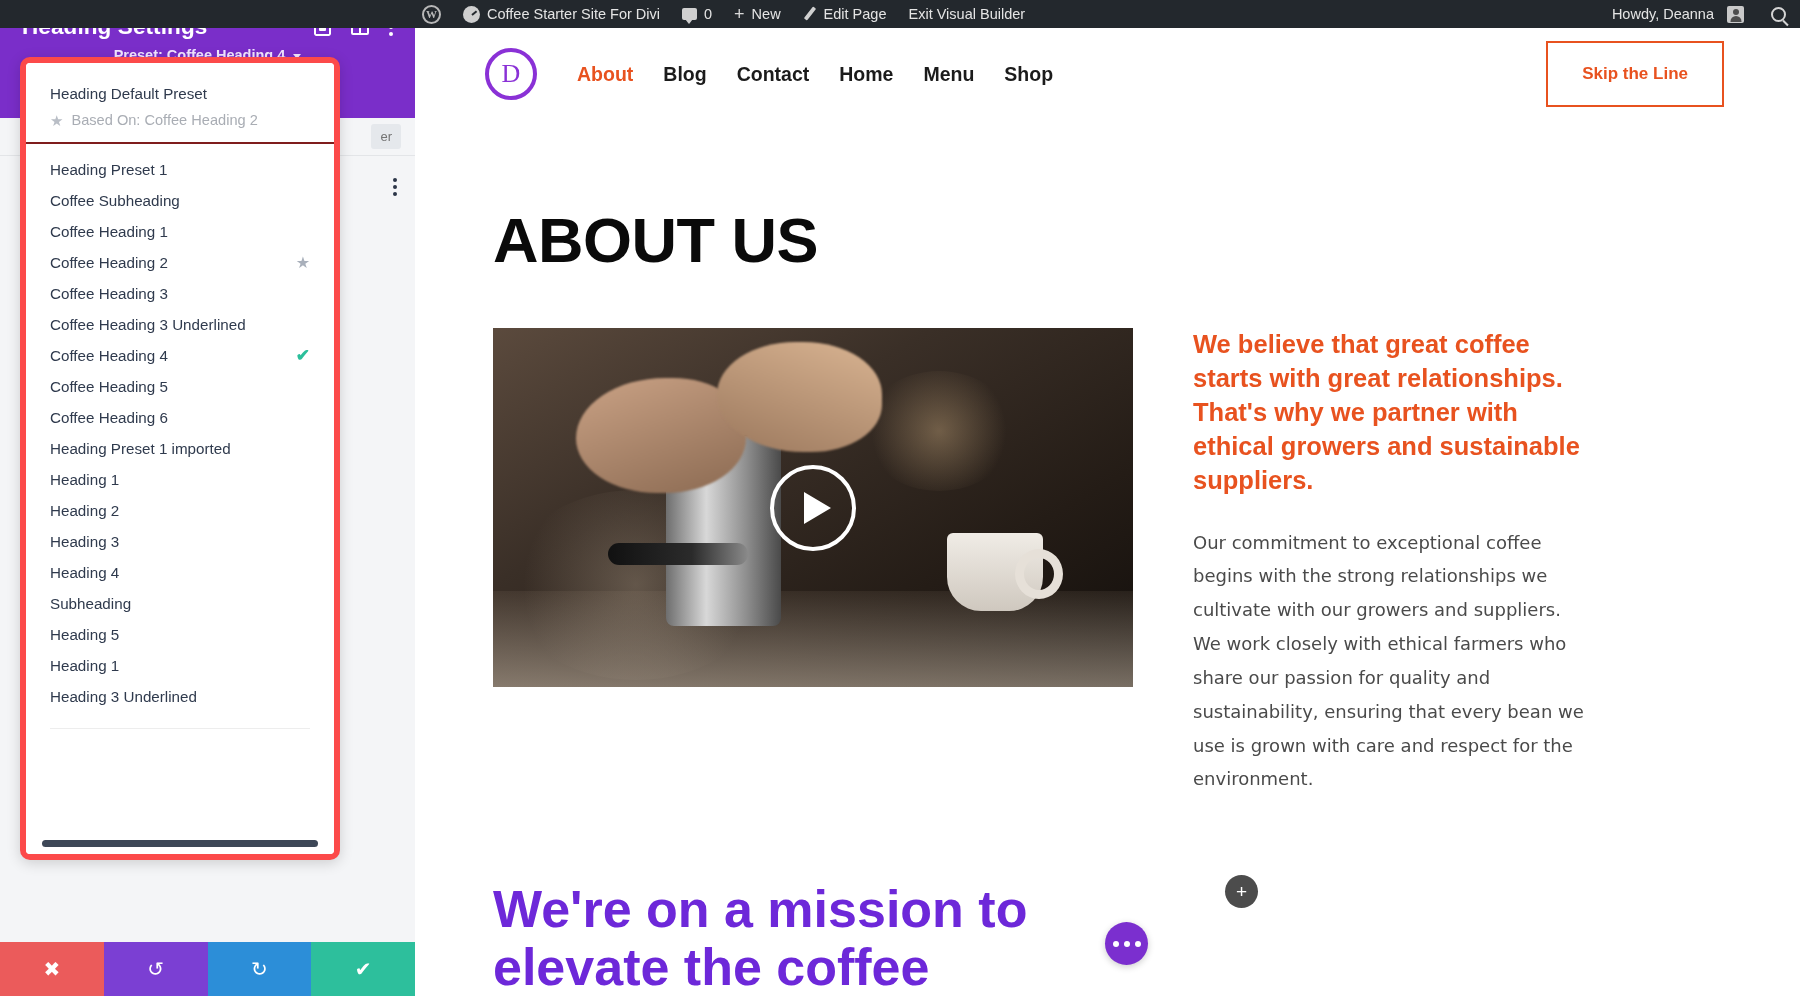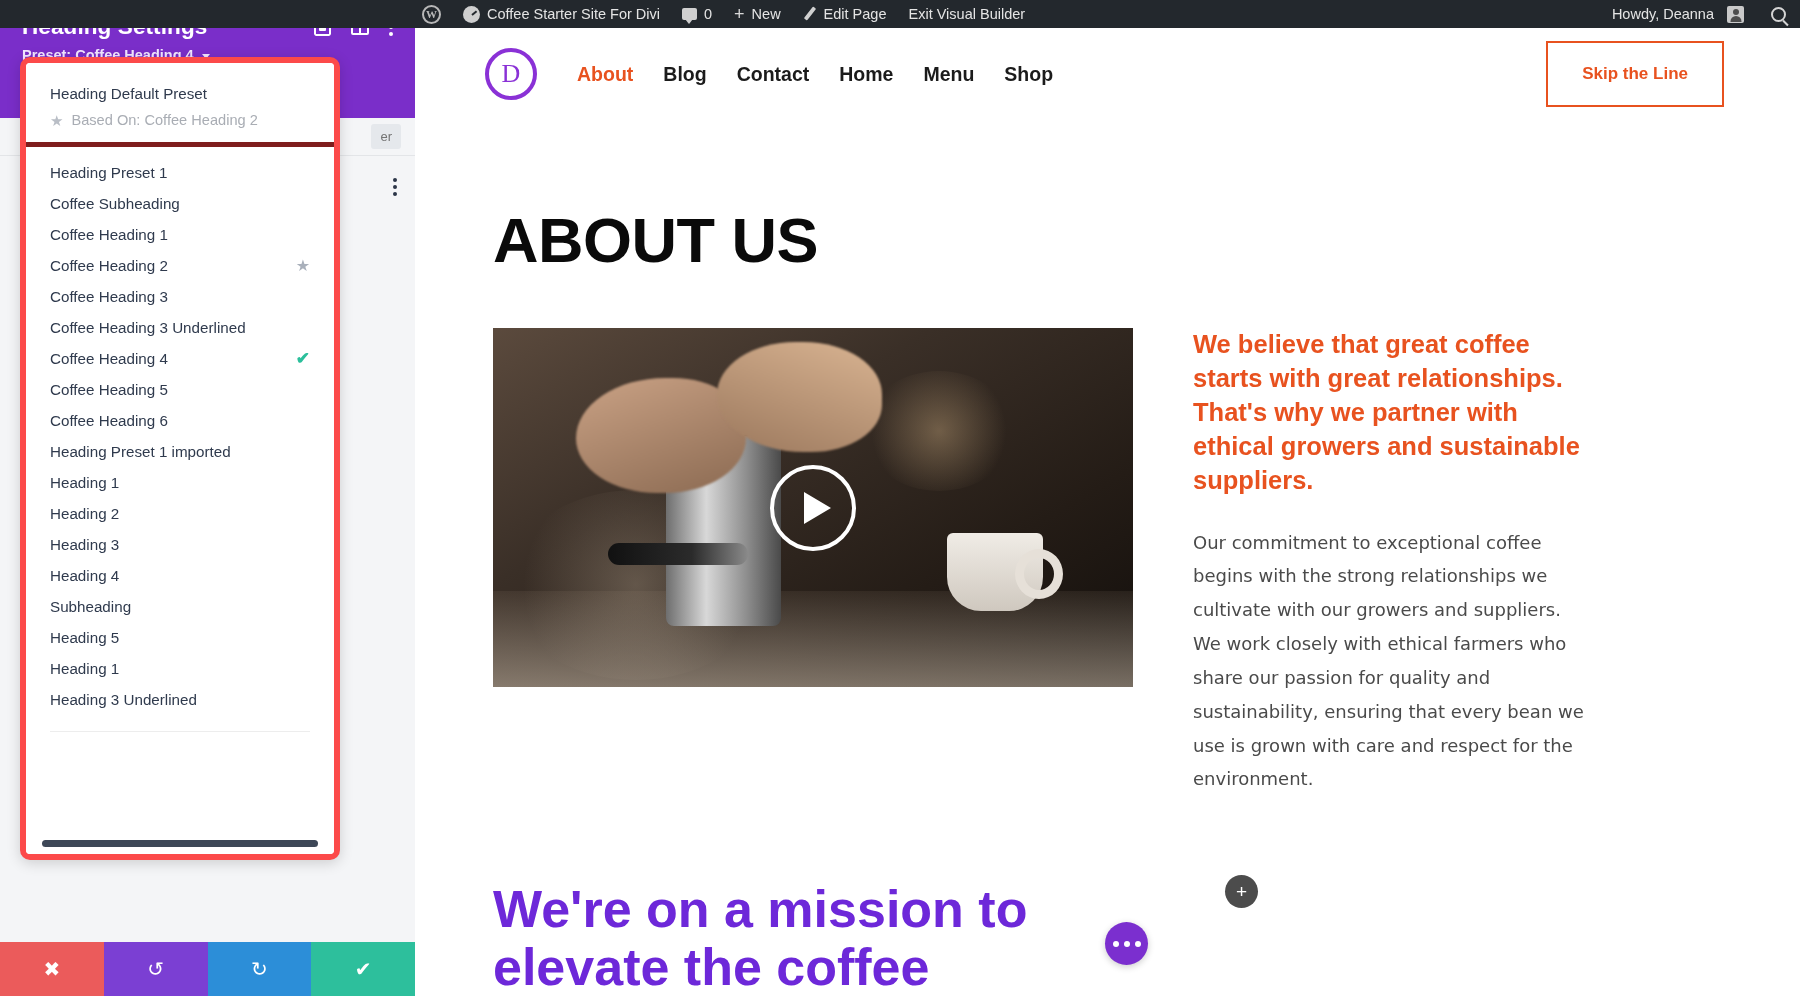--- a/index.html
+++ b/index.html
@@ -49,39 +49,39 @@
   #panel-header .hdr-icons { margin-left: auto; display: flex; align-items: center; gap: 20px; padding-top: 4px;}
   .ico-focus { width: 17px; height: 17px; position: relative; }
   .ico-focus::before { content:""; position:absolute; inset:0; border:2px solid #fff; border-radius:2px;
      -webkit-mask: linear-gradient(#000 0 0) content-box, linear-gradient(#000 0 0); }
   .ico-focus::after { content:""; position:absolute; left:5px; top:5px; width:7px; height:7px; background:#fff; border-radius:1px;}
   .ico-cols { width: 18px; height: 15px; border: 2px solid #fff; border-radius: 2px; position: relative; }
   .ico-cols::after { content:""; position:absolute; left:6px; top:0; bottom:0; width:2px; background:#fff;}
   .ico-kebab { width: 4px; height: 18px; position: relative; }
   .ico-kebab i { position:absolute; left:0; width:4px; height:4px; border-radius:50%; background:#fff; }
   .ico-kebab i:nth-child(1){ top:0; } .ico-kebab i:nth-child(2){ top:7px; } .ico-kebab i:nth-child(3){ top:14px; }
-  #preset-line { margin-top: 7px; font-size: 14.5px; font-weight: 600; color: #f2e6ff; }
+  #preset-line { margin-top: 7px; font-size: 14.5px; font-weight: 600; color: #f2e6ff; text-align: center; }
   #preset-line .caret { display:inline-block; margin-left:4px; border-left:4px solid transparent; border-right:4px solid transparent; border-top:5px solid #f2e6ff; vertical-align: middle;}
 
   #panel-tabbar { height: 38px; background: #f4f5f7; border-bottom: 1px solid #e3e5e8; position: relative;}
   .tab-chip { position:absolute; right: 14px; top: 6px; background:#e5e8ec; border-radius:3px; padding:5px 9px; font-size:13px; color:#737373;}
   .panel-kebab { position: absolute; right: 18px; top: 178px; width: 4px; height: 18px; }
   .panel-kebab i { position:absolute; left:0; width:4px; height:4px; border-radius:50%; background:#2b3547; }
   .panel-kebab i:nth-child(1){top:0;} .panel-kebab i:nth-child(2){top:7px;} .panel-kebab i:nth-child(3){top:14px;}
 
   
   #preset-dropdown-wrap {
     position: absolute; left: 20px; top: 57px; width: 320px; height: 803px;
     border: 6px solid #fc4a4a; border-radius: 10px; z-index: 50; background: #fff;
     box-shadow: 0 3px 14px rgba(0,0,0,.16);
   }
   #preset-dropdown {
     position: absolute; inset: 0; background: #fff; border-radius: 4px; overflow: hidden;
   }
-  .dd-default { padding: 22px 36px 14px 24px; border-bottom: 5px solid #7f1d1d; }
+  .dd-default { padding: 22px 36px 14px 24px; border-bottom: 2px solid #7f1d1d; }
   .dd-default .dd-main { font-size: 15.2px; color: #2f3a4d; font-weight: 400; }
   .dd-default .dd-sub { margin-top: 10px; font-size: 14.6px; color: #a9adb4; display:flex; align-items:center; gap:8px;}
   .star { color: #b9bec6; font-size: 15px; line-height: 1; }
   .dd-list { padding: 10px 0 0 0; }
   .dd-item {
     height: 31px; display: flex; align-items: center;
     padding: 0 24px; font-size: 15.2px; color: #2f3a4d; position: relative;
   }
   .dd-item .lbl { flex: 1; }
   .dd-item .mark-star { color: #a9b0bb; font-size: 16px; }

